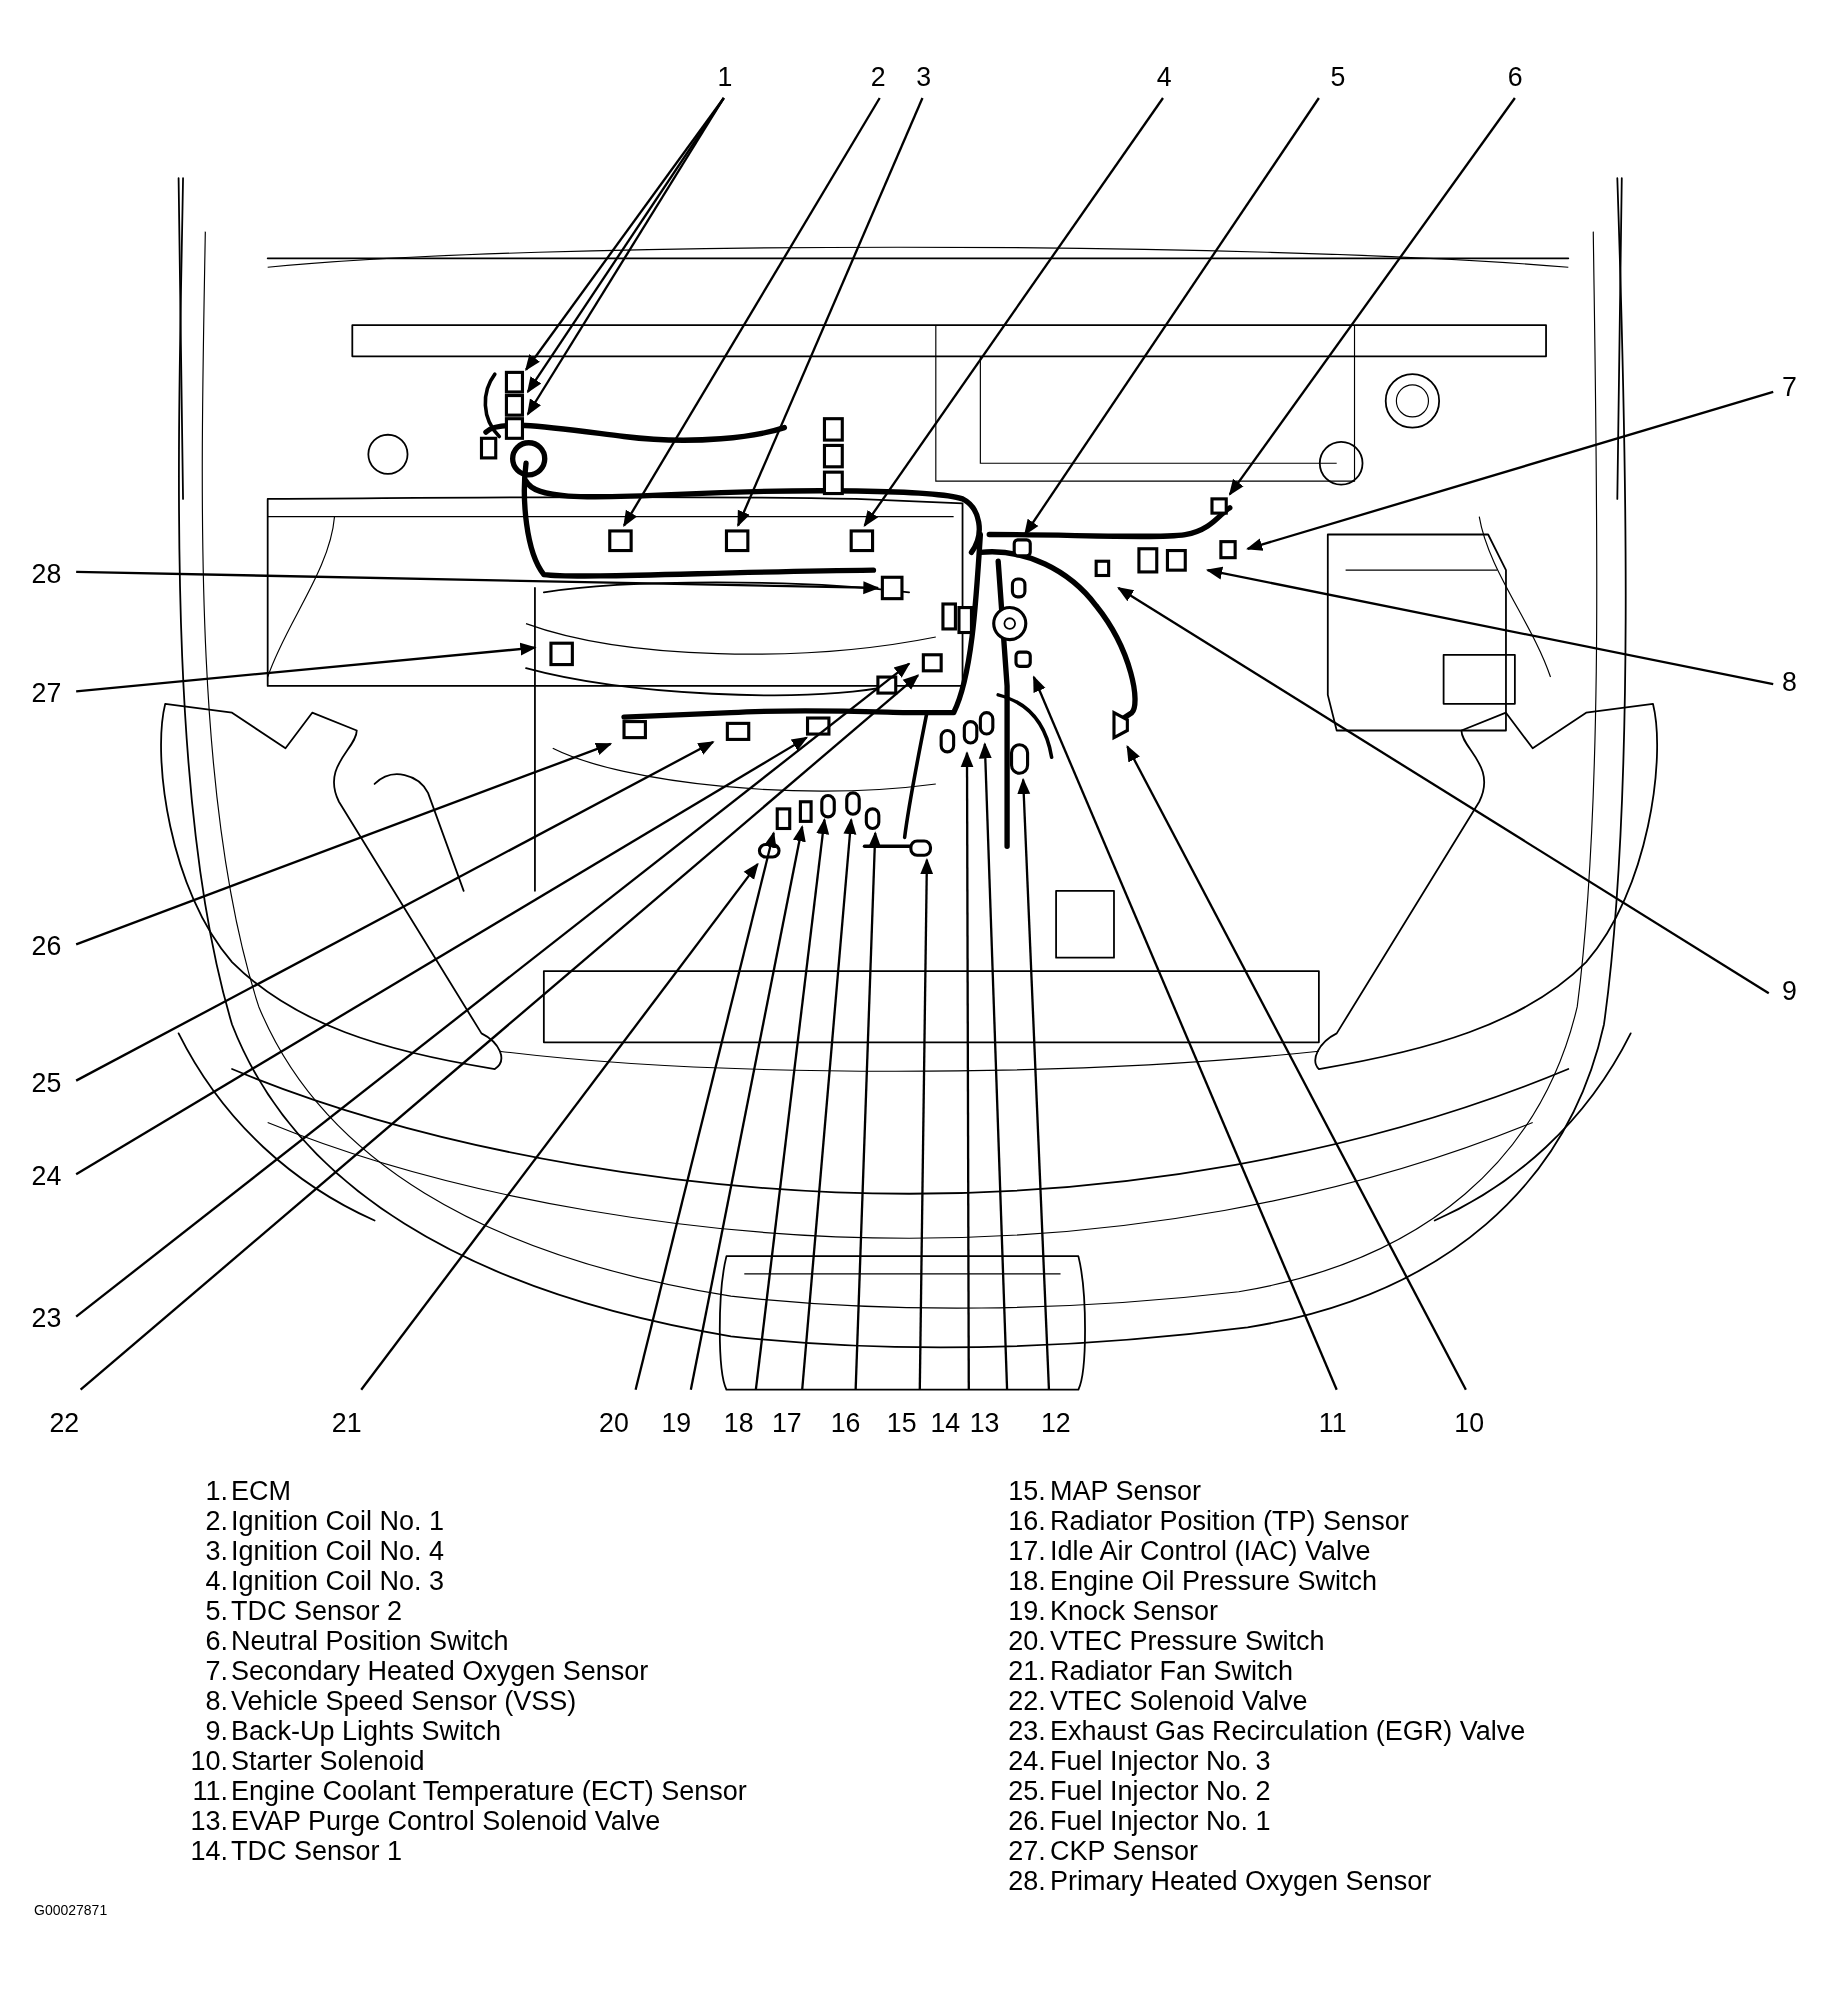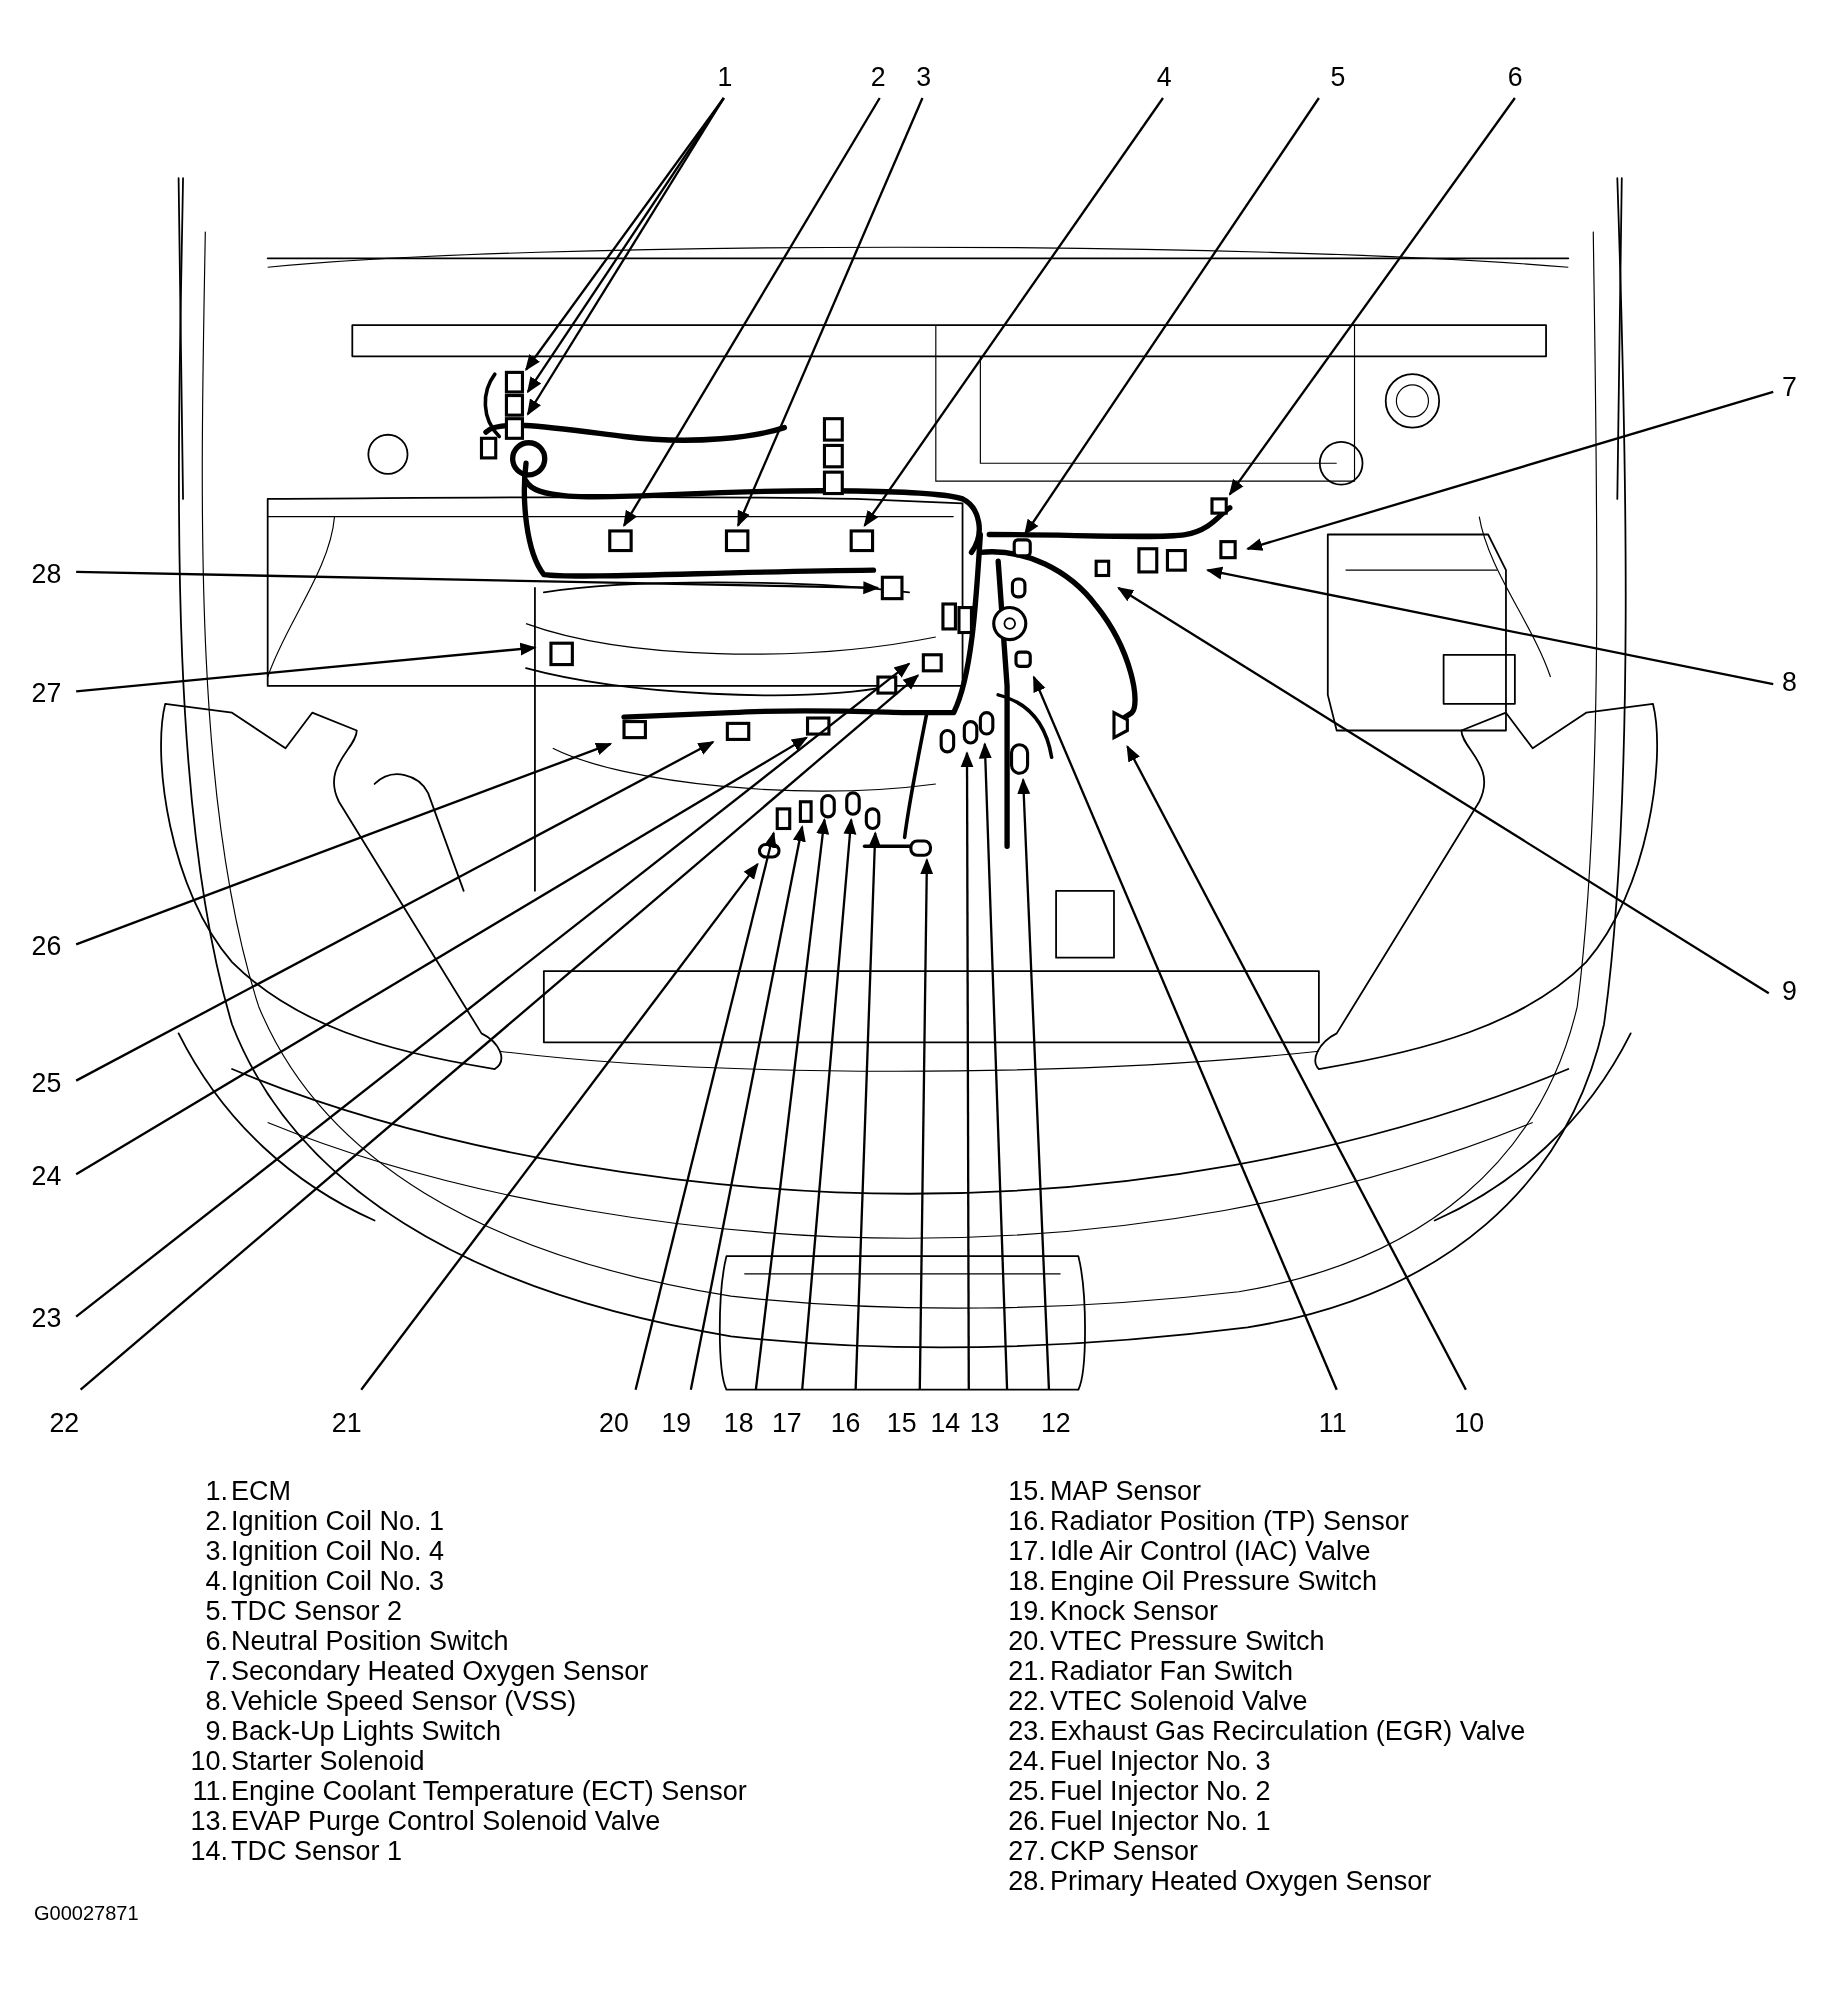--- a/index.html
+++ b/index.html
@@ -14,21 +14,21 @@
   #diagram .conn { fill: #fff; stroke: #000; stroke-width: 3.5; }
   #diagram .callout { font-family: "Liberation Sans", sans-serif; font-size: 30px; fill: #000; }
   .legend { position: absolute; top: 1476px; font-size: 27px; line-height: 30px; }
   .legend.left { left: 182px; }
   .legend.right { left: 1007px; }
   .legend-row { white-space: nowrap; display: flex; }
   .legend-row .num { display: inline-block; text-align: right; }
   .legend.left .num { width: 46px; }
   .legend.right .num { width: 40px; text-align: center; }
   .legend-row .lbl { margin-left: 3px; }
-  .figure-id { position: absolute; left: 34px; top: 1902px; font-size: 20px; }
+  .figure-id { position: absolute; left: 34px; top: 1902px; font-size: 14px; }
 </style>
 </head>
 <body>
 
 <svg id="diagram" viewBox="0 0 2060 1640" xmlns="http://www.w3.org/2000/svg">
   <defs>
     <marker id="arrow" viewBox="0 0 10 10" refX="9" refY="5" markerWidth="7" markerHeight="7" orient="auto-start-reverse">
       <path d="M0,1 L10,5 L0,9 z" fill="#000"></path>
     </marker>
   </defs>

